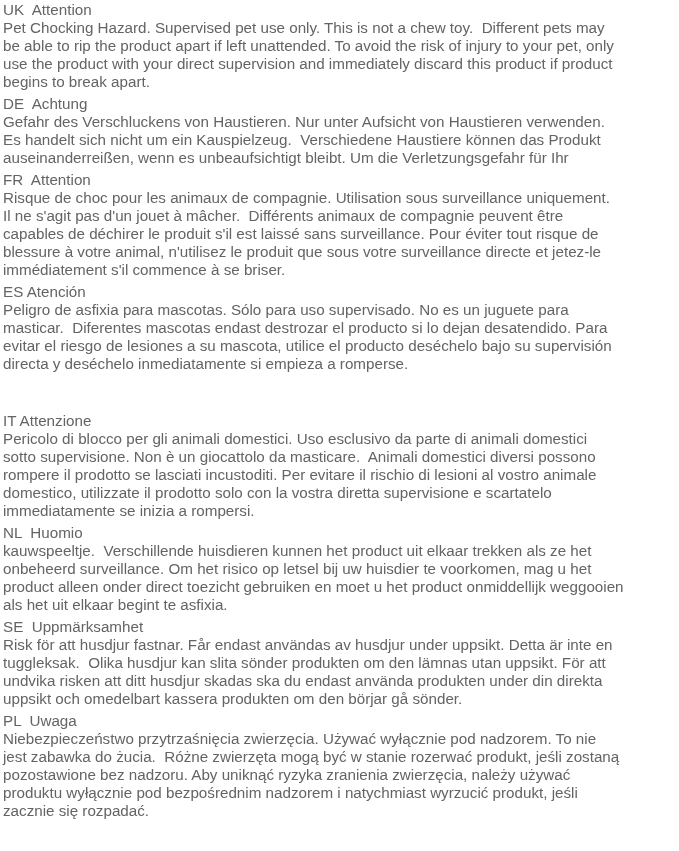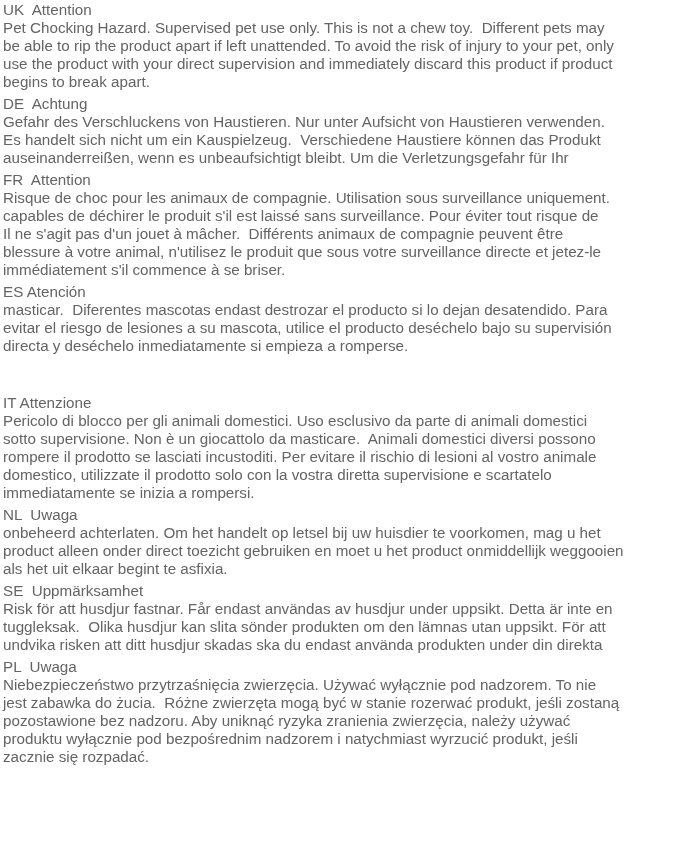--- a/index.html
+++ b/index.html
@@ -51,56 +51,59 @@
   <section class="sec">
     <div class="ln">DE  Achtung</div>
     <div class="ln">Gefahr des Verschluckens von Haustieren. Nur unter Aufsicht von Haustieren verwenden.</div>
     <div class="ln">Es handelt sich nicht um ein Kauspielzeug.  Verschiedene Haustiere können das Produkt</div>
     <div class="ln">auseinanderreißen, wenn es unbeaufsichtigt bleibt. Um die Verletzungsgefahr für Ihr</div>
   </section>
 
   <section class="sec">
     <div class="ln">FR  Attention</div>
     <div class="ln">Risque de choc pour les animaux de compagnie. Utilisation sous surveillance uniquement.</div>
+    <div class="ln">Il ne s'agit pas d'un jouet à mâcher.  Différents animaux de compagnie peuvent être</div>
     <div class="ln">capables de déchirer le produit s'il est laissé sans surveillance. Pour éviter tout risque de</div>
-    <div class="ln">Il ne s'agit pas d'un jouet à mâcher.  Différents animaux de compagnie peuvent être</div>
     <div class="ln">blessure à votre animal, n'utilisez le produit que sous votre surveillance directe et jetez-le</div>
     <div class="ln">immédiatement s'il commence à se briser.</div>
   </section>
 
   <section class="sec">
     <div class="ln">ES Atención</div>
+    <div class="ln">Peligro de asfixia para mascotas. Sólo para uso supervisado. No es un juguete para</div>
     <div class="ln">masticar.  Diferentes mascotas endast destrozar el producto si lo dejan desatendido. Para</div>
     <div class="ln">evitar el riesgo de lesiones a su mascota, utilice el producto deséchelo bajo su supervisión</div>
     <div class="ln">directa y deséchelo inmediatamente si empieza a romperse.</div>
   </section>
 
   <div class="spacer-large"></div>
 
   <section class="sec">
     <div class="ln">IT Attenzione</div>
     <div class="ln">Pericolo di blocco per gli animali domestici. Uso esclusivo da parte di animali domestici</div>
     <div class="ln">sotto supervisione. Non è un giocattolo da masticare.  Animali domestici diversi possono</div>
     <div class="ln">rompere il prodotto se lasciati incustoditi. Per evitare il rischio di lesioni al vostro animale</div>
     <div class="ln">domestico, utilizzate il prodotto solo con la vostra diretta supervisione e scartatelo</div>
     <div class="ln">immediatamente se inizia a rompersi.</div>
   </section>
 
   <section class="sec">
-    <div class="ln">NL  Uwaga</div>
-    <div class="ln">onbeheerd achterlaten. Om het handelt op letsel bij uw huisdier te voorkomen, mag u het</div>
+    <div class="ln">NL  Huomio</div>
+    <div class="ln">kauwspeeltje.  Verschillende huisdieren kunnen het product uit elkaar trekken als ze het</div>
+    <div class="ln">onbeheerd surveillance. Om het risico op letsel bij uw huisdier te voorkomen, mag u het</div>
     <div class="ln">product alleen onder direct toezicht gebruiken en moet u het product onmiddellijk weggooien</div>
     <div class="ln">als het uit elkaar begint te asfixia.</div>
   </section>
 
   <section class="sec">
     <div class="ln">SE  Uppmärksamhet</div>
     <div class="ln">Risk för att husdjur fastnar. Får endast användas av husdjur under uppsikt. Detta är inte en</div>
     <div class="ln">tuggleksak.  Olika husdjur kan slita sönder produkten om den lämnas utan uppsikt. För att</div>
     <div class="ln">undvika risken att ditt husdjur skadas ska du endast använda produkten under din direkta</div>
+    <div class="ln">uppsikt och omedelbart kassera produkten om den börjar gå sönder.</div>
   </section>
 
   <section class="sec">
     <div class="ln">PL  Uwaga</div>
     <div class="ln">Niebezpieczeństwo przytrzaśnięcia zwierzęcia. Używać wyłącznie pod nadzorem. To nie</div>
     <div class="ln">jest zabawka do żucia.  Różne zwierzęta mogą być w stanie rozerwać produkt, jeśli zostaną</div>
     <div class="ln">pozostawione bez nadzoru. Aby uniknąć ryzyka zranienia zwierzęcia, należy używać</div>
     <div class="ln">produktu wyłącznie pod bezpośrednim nadzorem i natychmiast wyrzucić produkt, jeśli</div>
     <div class="ln">zacznie się rozpadać.</div>
   </section>

